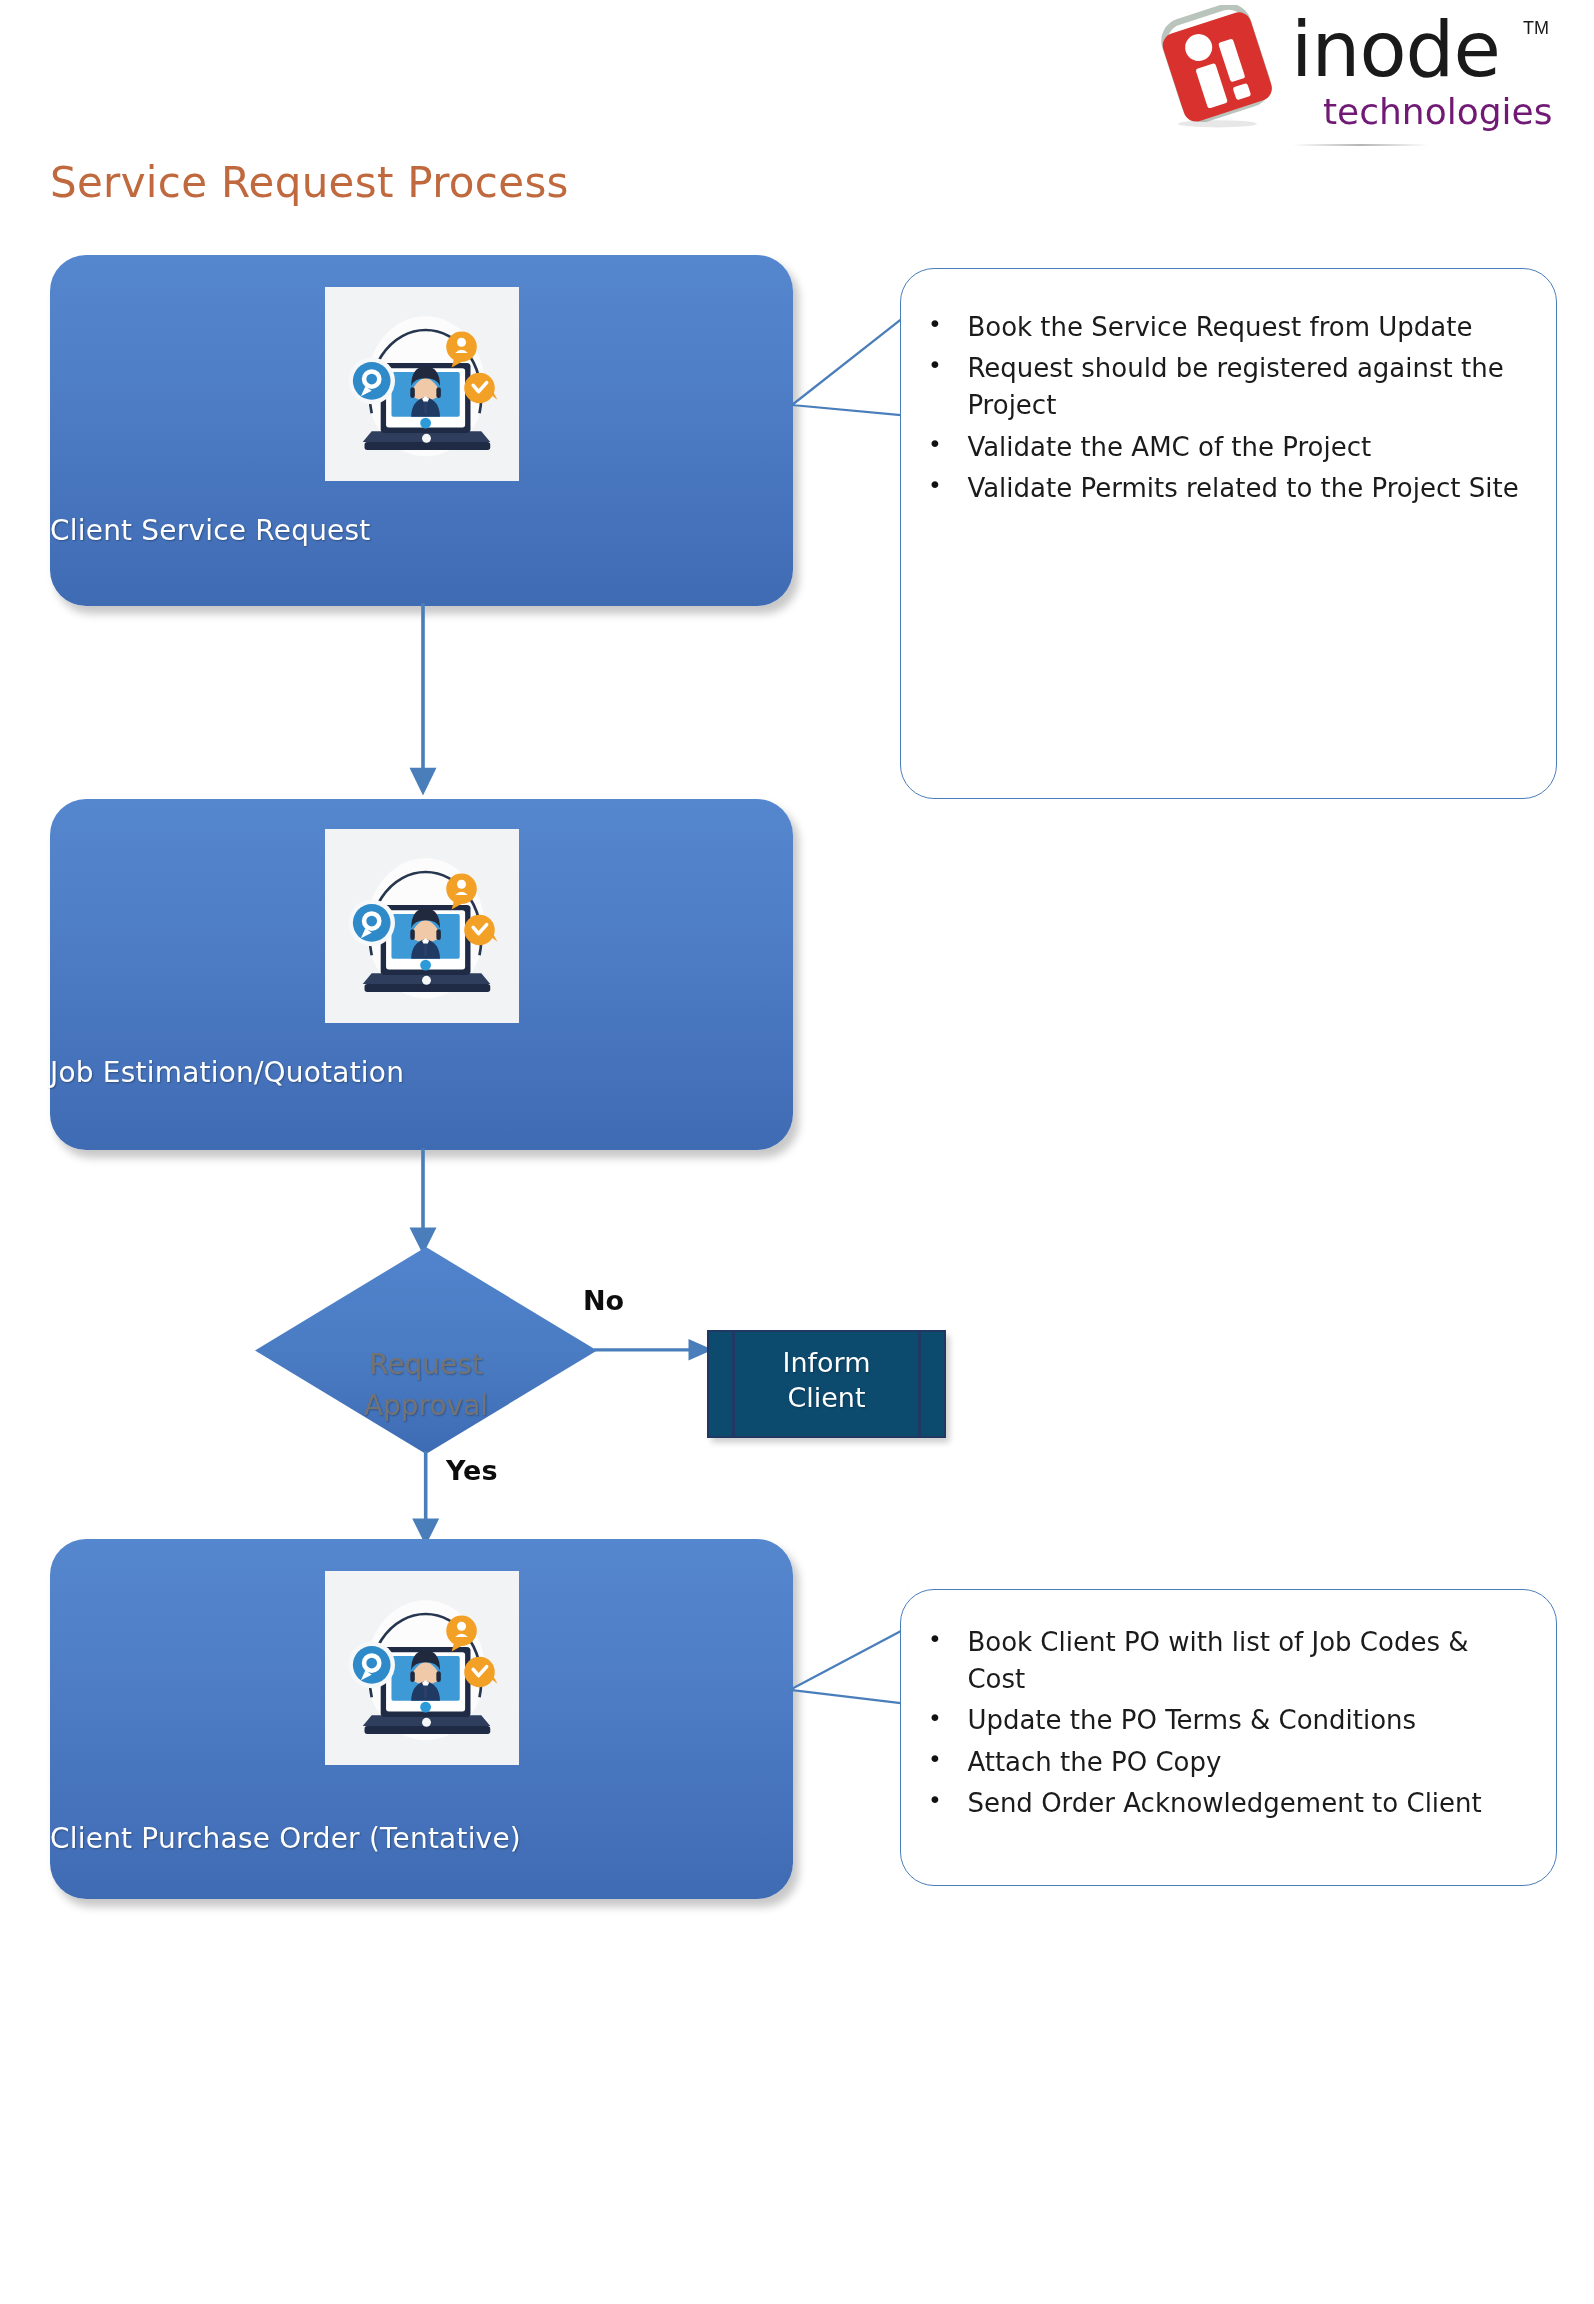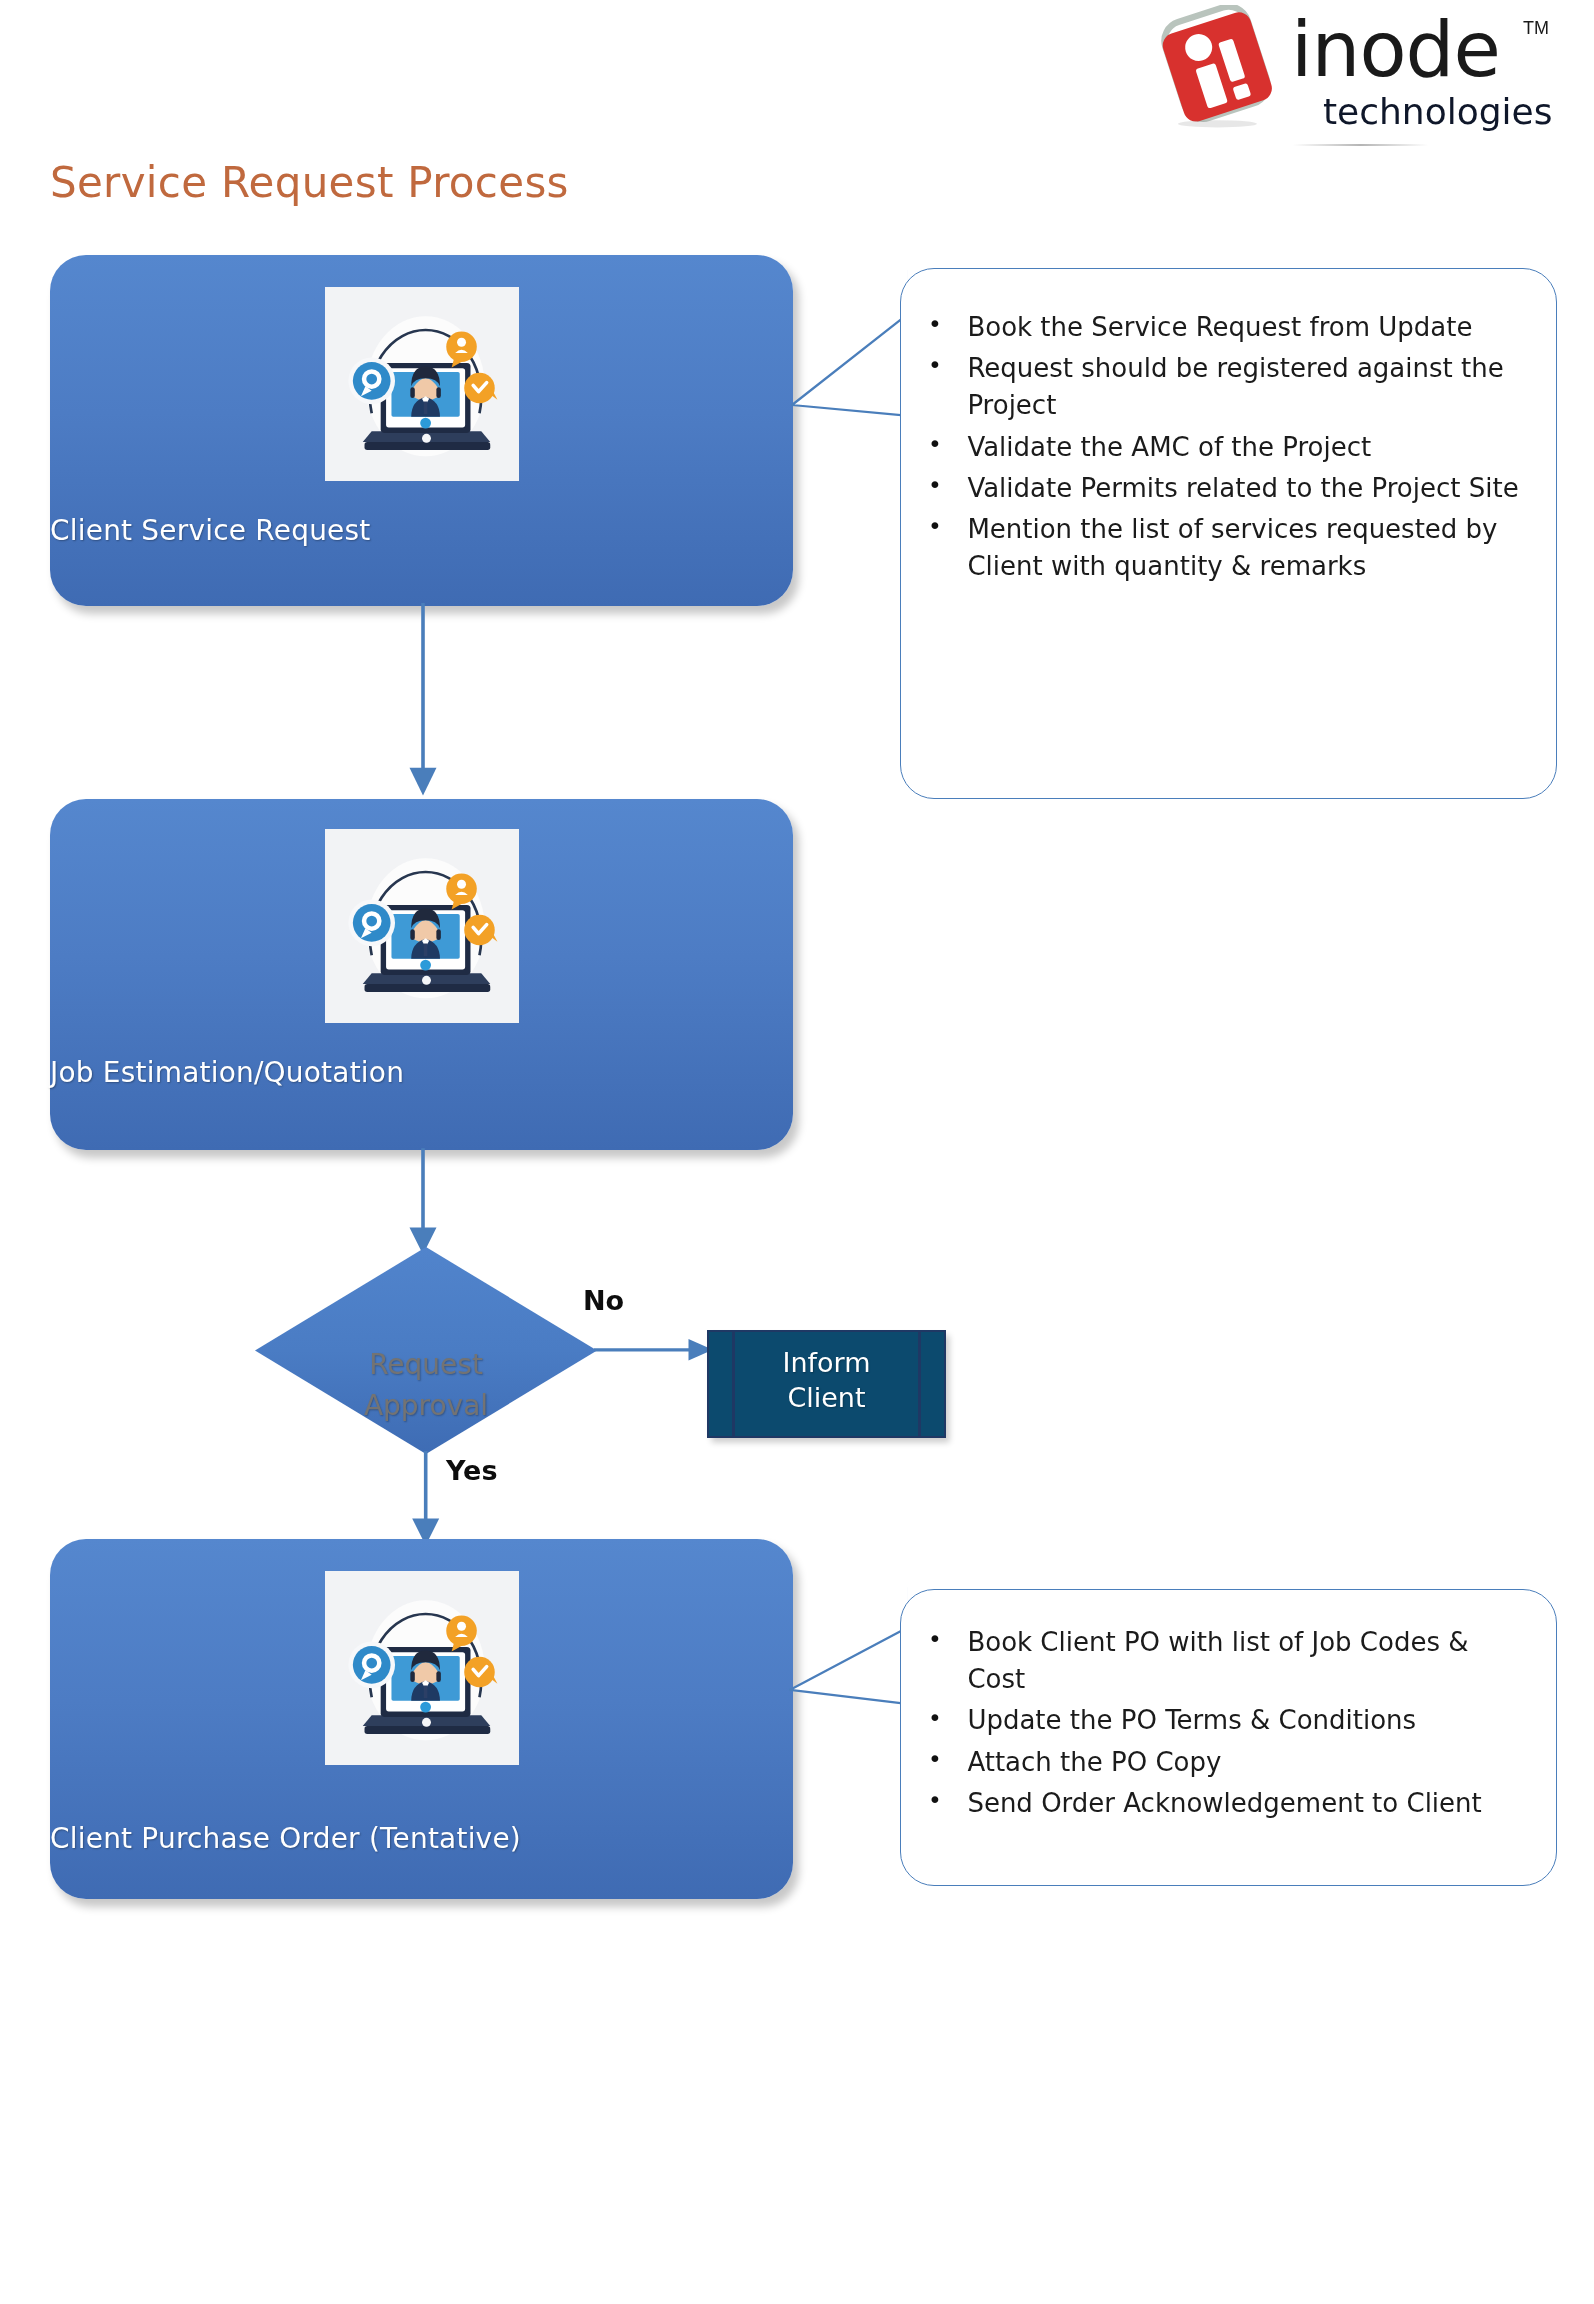--- a/index.html
+++ b/index.html
@@ -61,21 +61,21 @@
     color: #1a1a1a;
   }
   .logo-tech {
     position: absolute;
     left: 32px;
     top: 83px;
     font-family: "DejaVu Sans", sans-serif;
     font-size: 36px;
     font-weight: 400;
     letter-spacing: 0px;
-    color: #0f172a;
+    color: #701a75;
     line-height: 1;
     text-align: center;
   }
   .logo-underline {
     position: absolute;
     left: 1.8px;
     top: 133px;
     width: 135px;
     height: 1.8px;
     background: linear-gradient(to right, rgba(150,150,150,0), rgba(120,120,120,.55), rgba(150,150,150,0));
@@ -307,21 +307,20 @@
   <svg class="tail-svg" style="left:774px; top:261px; width:216px; height:270px;" viewBox="0 0 240 300" width="216" height="270">
     <path d="M150 10 L150 58 L20 160 L150 172 L150 230" fill="#ffffff" stroke="#4a7ebb" stroke-width="2.5" stroke-linejoin="round"></path>
     <rect x="148" y="8" width="12" height="226" fill="#ffffff"></rect>
   </svg>
   <div class="callout" style="left:900px; top:268px; width:657px; height:531px; padding:40px 32px 0 5.4px;">
     <ul>
       <li>Book the Service Request from Update</li>
       <li>Request should be registered against the Project</li>
       <li>Validate the AMC of the Project</li>
       <li>Validate Permits related to the Project Site</li>
-      <li>Mention the list of services requested by Client with quantity &amp; remarks</li>
     </ul>
   </div>
 
   <svg class="conn" style="left:396px; top:603px; width:72px; height:198px;" viewBox="0 0 80 220" width="72" height="198">
     <line x1="30" y1="0" x2="30" y2="190" stroke="#4a7ebb" stroke-width="4"></line>
     <path d="M30 214 L15 183 L45 183 Z" fill="#4a7ebb"></path>
   </svg>
 
   <div class="proc-box" style="left:50px; top:799px; width:743px; height:351px;">
     <div class="icon-art" style="left:calc(50% - 97px); top:30px; width:194px; height:194px;">

